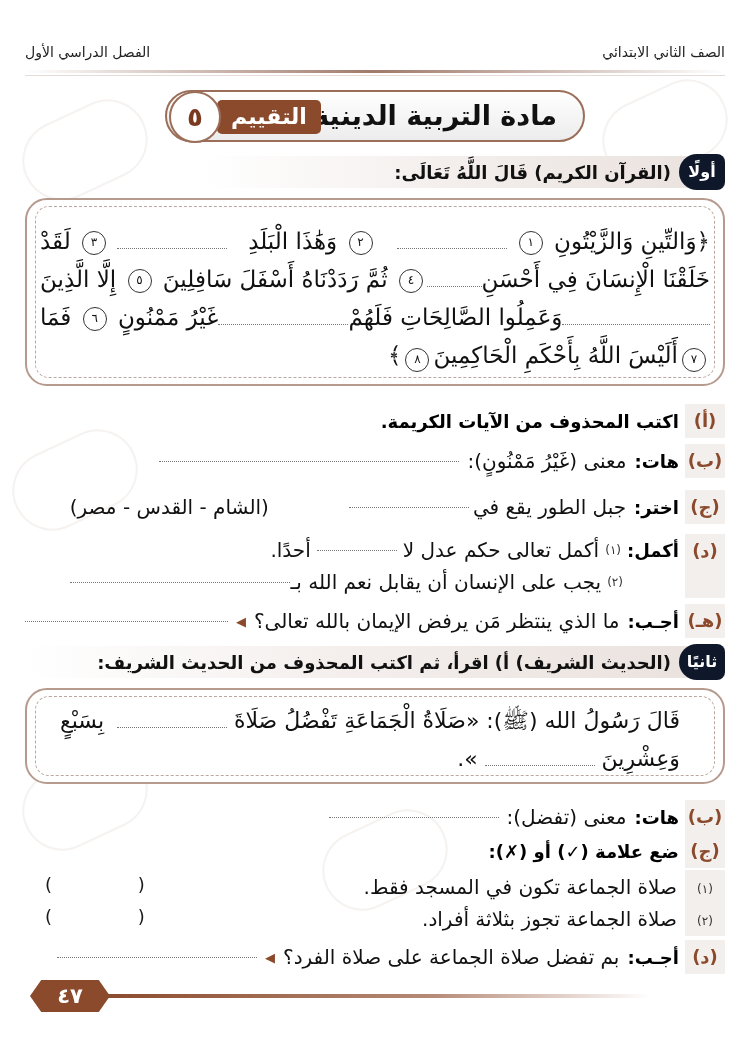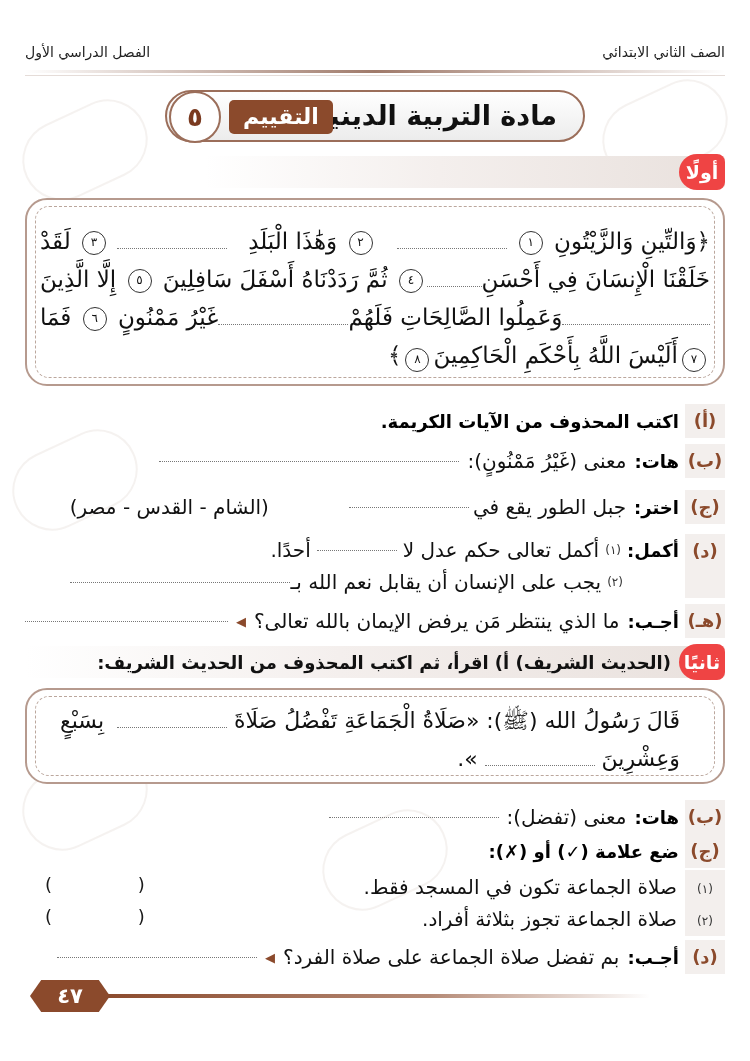--- a/index.html
+++ b/index.html
@@ -9,29 +9,29 @@
   .watermark { position: absolute; border: 2px solid #f1ecea; border-radius: 40px; transform: rotate(-25deg); opacity: .7; }
 
   .top-header { position: absolute; top: 44px; left: 25px; right: 25px; height: 24px; display: flex; justify-content: space-between; font-size: 14px; color: #222; }
   .top-rule { position: absolute; top: 70px; left: 25px; right: 25px; height: 3px;
     background: linear-gradient(to left, rgba(150,110,95,0) 0%, #a07a6a 50%, rgba(150,110,95,0) 100%); }
   .top-rule2 { position: absolute; top: 75px; left: 25px; right: 25px; height: 1px; background: #e5dcd8; }
 
   .title-banner { position: absolute; top: 90px; left: 165px; width: 420px; height: 52px; border: 2px solid #9b6e5a; border-radius: 30px;
     background: linear-gradient(to bottom, #ffffff, #ececec); display: flex; align-items: center; }
   .title-text { position: absolute; right: 26px; top: 8px; font-size: 27px; font-weight: bold; color: #111; }
-  .title-badge { position: absolute; left: 62px; top: 8px; width: 104px; height: 34px; background: #8b4a2c; border-radius: 5px; color: #fff;
+  .title-badge { position: absolute; left: 50px; top: 8px; width: 104px; height: 34px; background: #8b4a2c; border-radius: 5px; color: #fff;
     font-size: 22px; font-weight: bold; text-align: center; line-height: 34px; }
   .title-num { position: absolute; left: 2px; top: -1px; width: 52px; height: 52px; border: 2px solid #9b6e5a; border-radius: 50%; background: #fff;
     color: #7a3a20; font-size: 26px; font-weight: bold; text-align: center; line-height: 48px; }
 
   .section-header { position: absolute; right: 25px; height: 40px; display: flex; align-items: center; }
   .section-bar { position: absolute; right: 0; top: 4px; height: 32px; border-radius: 4px;
     background: linear-gradient(to left, #e9e1dd 0%, #f4efed 55%, rgba(255,255,255,0) 100%); }
-  .section-pill { position: relative; width: 46px; height: 36px; background: #ef4444; color: #fff; font-weight: bold; font-size: 19px;
+  .section-pill { position: relative; width: 46px; height: 36px; background: #0f172a; color: #fff; font-weight: bold; font-size: 16px;
     border-radius: 18px 8px 8px 18px; text-align: center; line-height: 36px; margin-left: 8px; z-index: 1; }
   .section-title { position: relative; font-size: 18px; font-weight: bold; color: #111; z-index: 1; white-space: nowrap; }
 
   .frame { position: absolute; left: 25px; right: 25px; border: 2px solid #b69a8e; border-radius: 22px; background: #fff; }
   .frame-inner { position: absolute; left: 8px; right: 8px; top: 6px; bottom: 6px; border: 1.5px dashed #bba79d; border-radius: 14px; }
 
   .quran-lines { position: absolute; left: 40px; right: 40px; top: 222px; font-family: "DejaVu Serif", serif; font-size: 23px; line-height: 38px; color: #111; }
   .qline { display: flex; justify-content: space-between; align-items: baseline; white-space: nowrap; }
   .ayah-num { display: inline-block; width: 24px; height: 24px; border: 1.5px solid #333; border-radius: 50%; font-size: 12px; text-align: center; line-height: 21px;
     font-family: "DejaVu Sans", sans-serif; margin: 0 4px; vertical-align: middle; }
@@ -71,20 +71,21 @@
 
 <div class="title-banner">
   <span class="title-text">مادة التربية الدينية</span>
   <span class="title-badge">التقييم</span>
   <span class="title-num">٥</span>
 </div>
 
 <div class="section-header" style="top:152px;">
   <div class="section-bar" style="width:520px;"></div>
   <span class="section-pill">أولًا</span>
+  <span class="section-title">(القرآن الكريم) قَالَ اللَّهُ تَعَالَى:</span>
 </div>
 
 <div class="frame" style="top:198px;height:188px;">
   <div class="frame-inner"></div>
 </div>
 <div class="quran-lines">
   <div class="qline">
     <span>
       <span>﴿وَالتِّينِ وَالزَّيْتُونِ</span>
       <span class="ayah-num">١</span>

